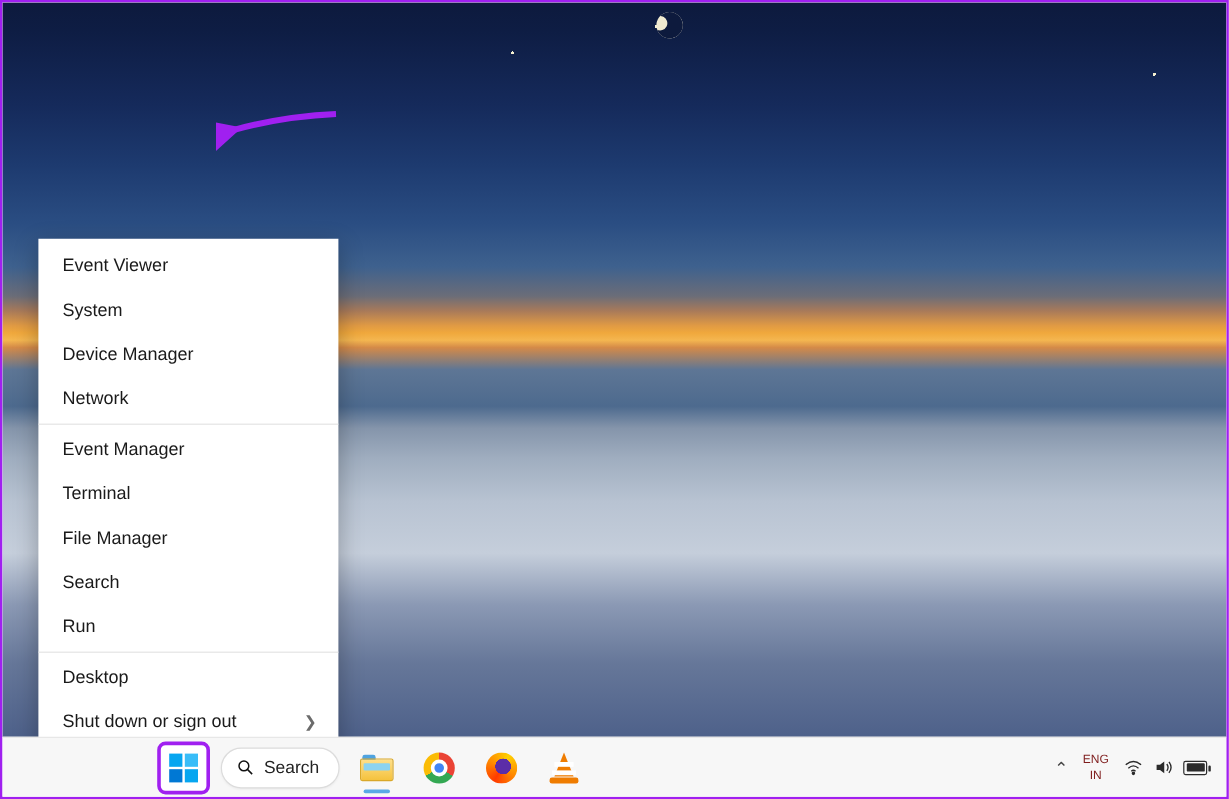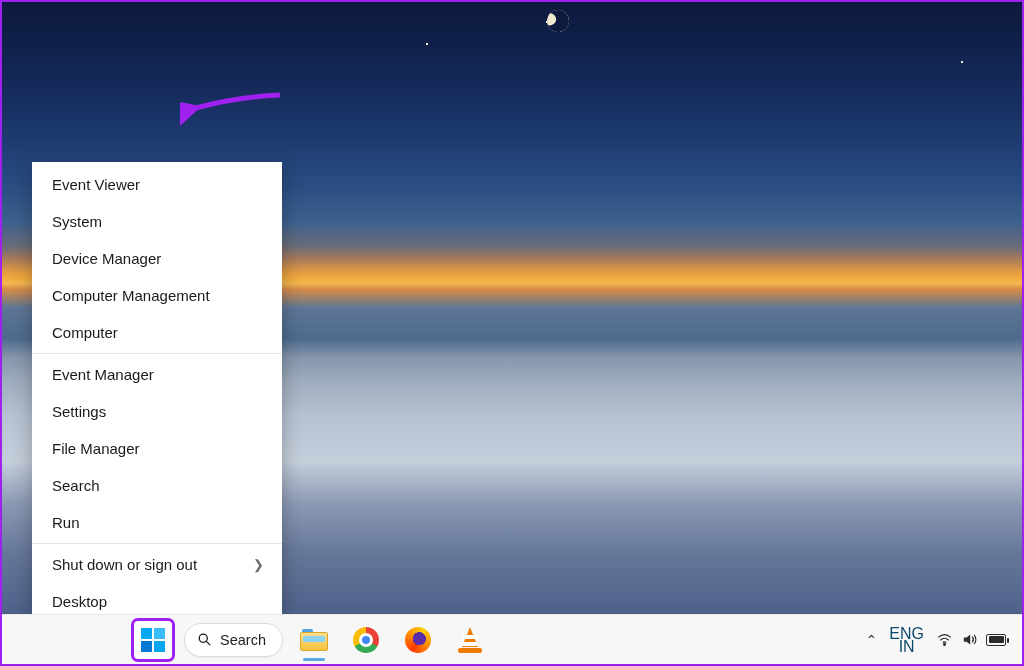--- a/index.html
+++ b/index.html
@@ -101,21 +101,21 @@
 
   
   .vlc-icon{width:24px;height:26px;position:relative;}
   .vlc-icon .cone{position:absolute;left:50%;transform:translateX(-50%);top:0;width:0;height:0;
     border-left:8px solid transparent;border-right:8px solid transparent;border-bottom:20px solid #ef7c00;}
   .vlc-icon .stripe{position:absolute;left:4px;right:4px;top:8px;height:4px;background:#fff;}
   .vlc-icon .stripe2{position:absolute;left:2px;right:2px;top:15px;height:4px;background:#fff;}
   .vlc-icon .base{position:absolute;bottom:0;left:0;right:0;height:5px;background:#ef7c00;border-radius:2px;}
 
   .systray-chevron{font-size:14px;color:#444;cursor:default;}
-  .lang{font-size:16px;line-height:13px;text-align:center;color:#0c4a6e;}
+  .lang{font-size:10px;line-height:13px;text-align:center;color:#7f1d1d;}
   .sys-icons{display:flex;align-items:center;gap:8px;}
   .sys-icons svg{width:17px;height:17px;stroke:#2b2b2b;fill:none;stroke-width:1.6;}
   .battery{width:20px;height:12px;border:1.6px solid #2b2b2b;border-radius:2px;position:relative;}
   .battery::after{content:"";position:absolute;right:-4px;top:3px;width:2.5px;height:5px;background:#2b2b2b;border-radius:1px;}
   .battery .fill{position:absolute;inset:1.5px;background:#2b2b2b;border-radius:1px;}
 
 </style>
 </head>
 <body>
 
@@ -127,49 +127,46 @@
   <div class="item">
       <span>Event Viewer</span>
     </div>
   <div class="item">
       <span>System</span>
     </div>
   <div class="item">
       <span>Device Manager</span>
     </div>
   <div class="item">
-      <span>Computer Management</span>
-    </div>
-  <div class="item">
-      <span>Computer</span>
+      <span>Network</span>
     </div>
   <div class="sep"></div>
   <div class="item">
       <span>Event Manager</span>
     </div>
   <div class="item">
-      <span>Settings</span>
+      <span>Terminal</span>
     </div>
   <div class="item">
       <span>File Manager</span>
     </div>
   <div class="item">
       <span>Search</span>
     </div>
   <div class="item">
       <span>Run</span>
     </div>
   <div class="sep"></div>
+  <div class="item">
+      <span>Desktop</span>
+    </div>
   <div class="item">
     <span>Shut down or sign out</span>
     <span class="chev">❯</span>
   </div>
-  <div class="item">
-      <span>Desktop</span>
-    </div>
 </div>
 
 <svg class="arrow-annotation" width="110" height="40">
   <defs>
     <marker id="ahead" markerWidth="12" markerHeight="12" refX="2" refY="5" orient="auto">
       <path d="M10,0 L0,5 L10,10 L6,5 Z" fill="#a020f0"></path>
     </marker>
   </defs>
   <path d="M100,8 Q55,10 12,22" stroke="#a020f0" stroke-width="5" fill="none" marker-end="url(#ahead)"></path>
 </svg>

